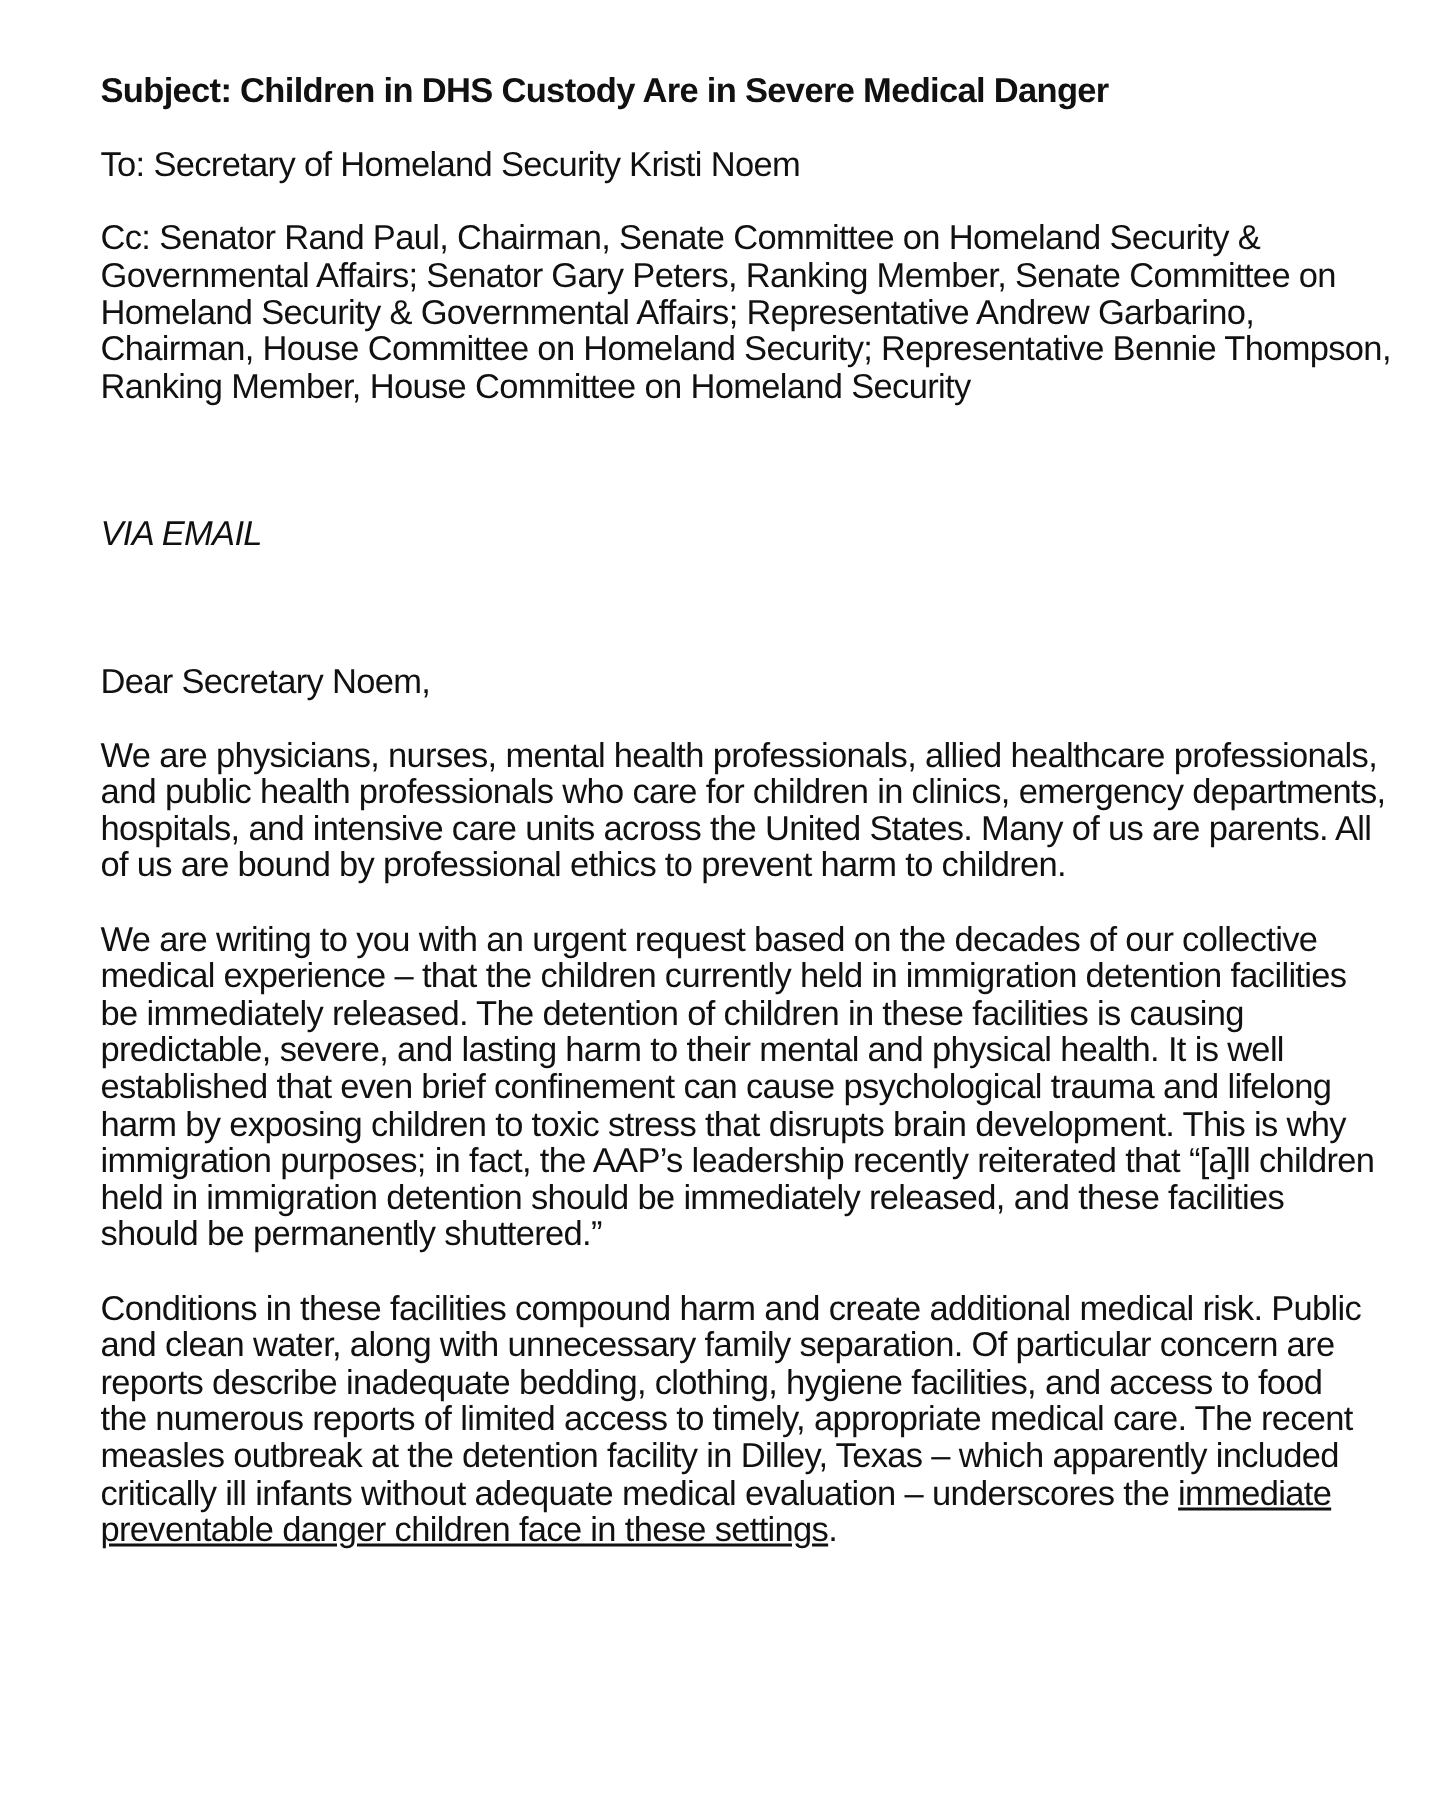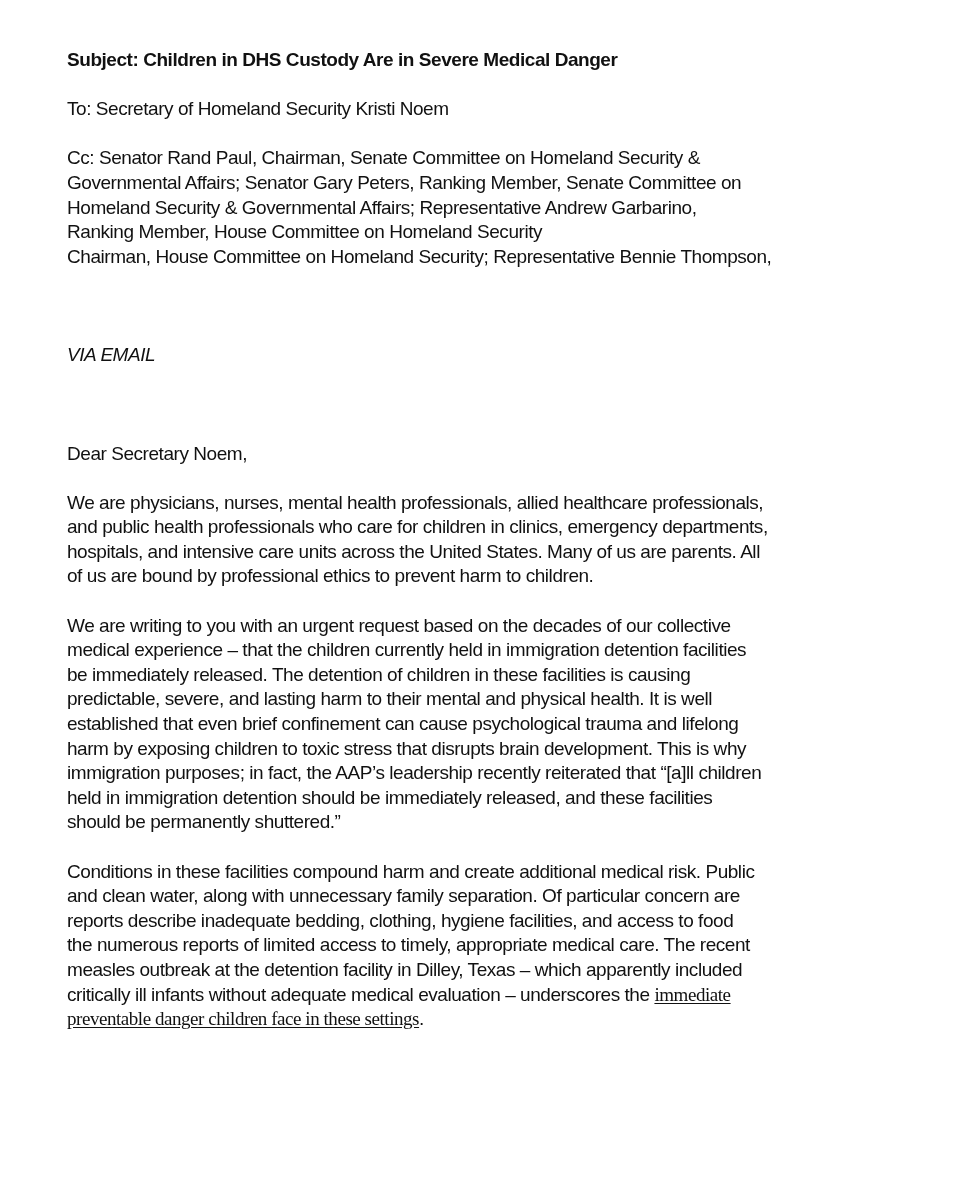--- a/index.html
+++ b/index.html
@@ -1,43 +1,43 @@
 <!DOCTYPE html>
 <html><head>
 <meta charset="utf-8">
 <style>
   html, body { margin: 0; padding: 0; background: #ffffff; }
   body { width: 961px; height: 1200px; overflow: hidden; position: relative; }
   .page {
     position: absolute; left: 67px; top: 48px; width: 880px;
     font-family: "Liberation Sans", sans-serif;
-    font-size: 19px; line-height: 24.6px; color: #111111;
+    font-size: 23px; line-height: 24.6px; color: #111111;
     letter-spacing: -0.45px;
   }
   .page p { margin: 0; }
   .subject { font-weight: bold; }
   .gap-sm { height: 24.6px; }
   .italic { font-style: italic; }
-  .u { text-decoration: underline; text-underline-offset: 2px; font-family: Liberation Serif, serif; }
+  .u { text-decoration: underline; text-underline-offset: 2px; }
   .lines span.ln { display: block; white-space: nowrap; }
 </style>
 </head>
 <body>
 
 <div class="page">
   <p class="subject">Subject: Children in DHS Custody Are in Severe Medical Danger</p>
   <div class="gap-sm"></div>
   <p>To: Secretary of Homeland Security Kristi Noem</p>
   <div class="gap-sm"></div>
   <p class="lines">
     <span class="ln">Cc: Senator Rand Paul, Chairman, Senate Committee on Homeland Security &amp;</span>
     <span class="ln">Governmental Affairs; Senator Gary Peters, Ranking Member, Senate Committee on</span>
     <span class="ln">Homeland Security &amp; Governmental Affairs; Representative Andrew Garbarino,</span>
+    <span class="ln">Chairman, House Committee on Homeland Security; Representative Bennie Thompson,</span>
     <span class="ln">Ranking Member, House Committee on Homeland Security</span>
-    <span class="ln">Chairman, House Committee on Homeland Security; Representative Bennie Thompson,</span>
   </p>
   <div class="gap-sm"></div>
     <div class="gap-sm"></div>
     <div class="gap-sm"></div>
   <p class="italic">VIA EMAIL</p>
   <div class="gap-sm"></div>
     <div class="gap-sm"></div>
     <div class="gap-sm"></div>
   <p>Dear Secretary Noem,</p>
   <div class="gap-sm"></div>

